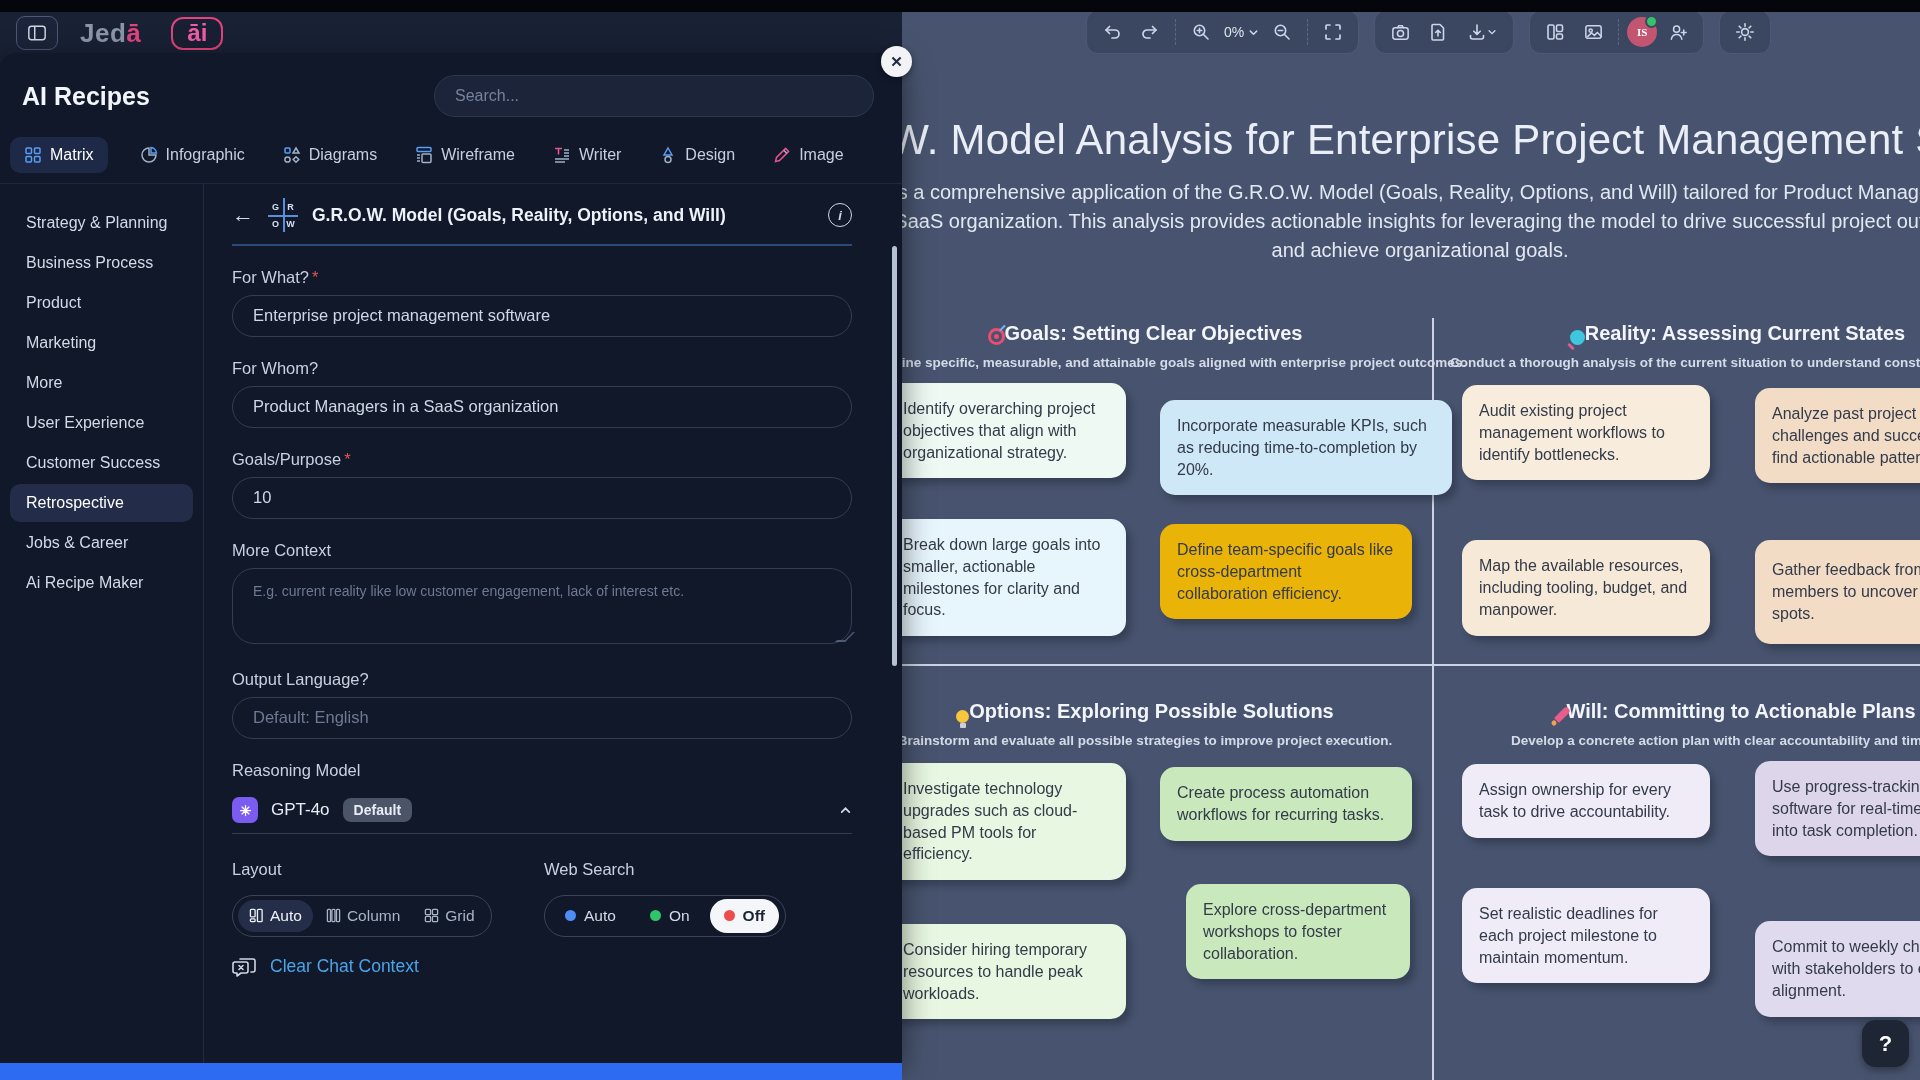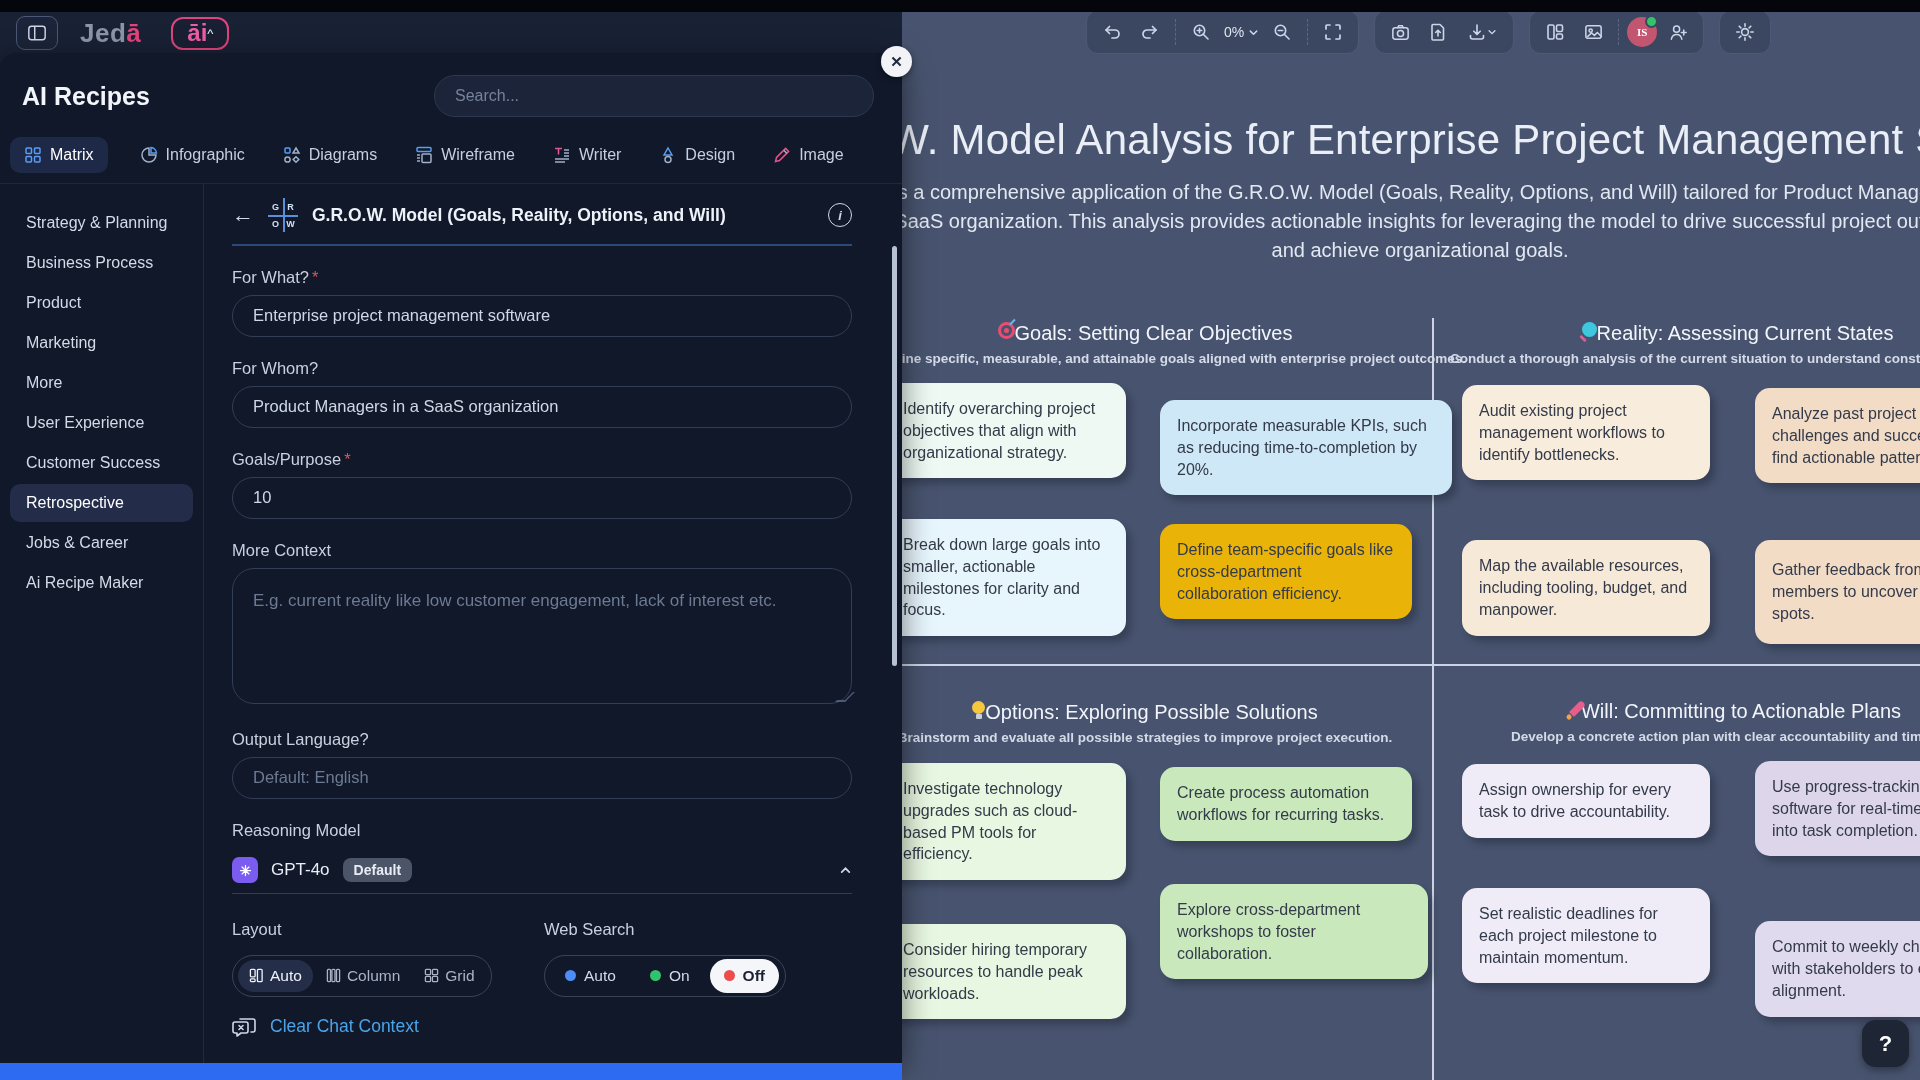--- a/index.html
+++ b/index.html
@@ -10,21 +10,21 @@
   #canvas { position:absolute; inset:0; background:#48546f; }
   .canvas-title { position:absolute; left:420px; top:116px; width:2000px; text-align:center;
     font-size:42px; color:#eaeef7; white-space:nowrap; font-weight:400; letter-spacing:.2px; }
   .canvas-desc { position:absolute; left:420px; top:178px; width:2000px; display:flex;
     flex-direction:column; align-items:center; gap:1px; }
   .canvas-desc div { white-space:nowrap; font-size:20px; line-height:28px; color:#e2e8f2; }
   .vline { position:absolute; left:1432px; top:318px; width:2px; height:762px; background:#ccd4e2; }
   .hline { position:absolute; left:900px; top:664px; width:1020px; height:2px; background:#ccd4e2; }
 
   .qhead { position:absolute; text-align:center; }
-  .qhead .qtitle { font-size:20px; font-weight:400; color:#f2f5fa; display:inline-flex; align-items:flex-start; gap:0; }
+  .qhead .qtitle { font-size:20px; font-weight:700; color:#f2f5fa; display:inline-flex; align-items:flex-end; gap:0; }
   .qhead .qsub { margin-top:6px; font-size:13.5px; font-weight:700; color:#d4dbe8; white-space:nowrap; }
   .qh0 { left:880px; top:322px; width:530px; }
   .qh1 { left:1450px; top:322px; width:575px; }
   .qh2 { left:880px; top:700px; width:530px; }
   .qh3 { left:1450px; top:700px; width:575px; }
 
   
   .ic-target { width:17px; height:17px; border:3px solid #ea4d72; border-radius:50%; position:relative; display:inline-block; }
   .ic-target::after { content:""; position:absolute; left:3px; top:3px; width:5px; height:5px; border-radius:50%; background:#ea4d72; }
   .ic-target::before { content:""; position:absolute; right:-4px; top:-4px; width:7px; height:2px; background:#6fb6f0; transform:rotate(-45deg); }
@@ -41,21 +41,21 @@
   .q0c1{left:1160px;top:400px;width:292px;min-height:90px;}
   .q0c2{left:886px;top:519px;width:240px;min-height:104px;}
   .q0c3{left:1160px;top:524px;width:252px;min-height:86px;}
   .q1c0{left:1462px;top:385px;width:248px;min-height:90px;}
   .q1c1{left:1755px;top:388px;width:252px;min-height:90px;}
   .q1c2{left:1462px;top:540px;width:248px;min-height:96px;}
   .q1c3{left:1755px;top:540px;width:252px;min-height:104px;}
   .q2c0{left:886px;top:763px;width:240px;min-height:112px;}
   .q2c1{left:1160px;top:767px;width:252px;min-height:70px;}
   .q2c2{left:886px;top:924px;width:240px;min-height:92px;}
-  .q2c3{left:1160px;top:884px;width:268px;min-height:82px;}
+  .q2c3{left:1186px;top:884px;width:224px;min-height:82px;}
   .q3c0{left:1462px;top:764px;width:248px;min-height:72px;}
   .q3c1{left:1755px;top:761px;width:252px;min-height:92px;}
   .q3c2{left:1462px;top:888px;width:248px;min-height:86px;}
   .q3c3{left:1755px;top:921px;width:252px;min-height:96px;}
 
   .help-btn { position:absolute; left:1862px; top:1020px; width:47px; height:47px; border-radius:14px;
     background:#1e2535; color:#fff; font-size:22px; font-weight:700; display:flex; align-items:center;
     justify-content:center; box-shadow:0 3px 8px rgba(0,0,0,.4); cursor:pointer; border:none; }
 
   
@@ -75,21 +75,21 @@
   #leftcol { position:absolute; left:0; top:0; width:902px; height:1080px; background:#192135; }
   .top-black { position:absolute; left:0; top:0; width:1920px; height:12px; background:#04060c; z-index:40; }
   .bluestrip { position:absolute; left:0; bottom:0; width:902px; height:17px; background:#2e6bf3; }
 
   .appbar { position:absolute; left:0; top:12px; width:902px; height:42px; display:flex; align-items:center; }
   .toggle-btn { margin-left:16px; width:42px; height:34px; background:#1c2439; border:1.5px solid #4c5878;
     border-radius:9px; display:flex; align-items:center; justify-content:center; color:#cdd7e8; cursor:pointer; }
   .logo { margin-left:22px; font-size:26px; font-weight:700; color:#8d95a9; letter-spacing:.5px; cursor:pointer; }
   .logo .pink { color:#e0447c; }
   .ai-btn { margin-left:30px; height:33px; padding:0 14px; background:#1a2033; border:2px solid #e0447c;
-    border-radius:12px; color:#ef5da8; font-size:24px; font-weight:700; display:flex; align-items:center; gap:0; cursor:pointer; }
+    border-radius:12px; color:#ef5da8; font-size:24px; font-weight:700; display:flex; align-items:center; gap:8px; cursor:pointer;flex-direction:column; }
   .ai-btn .caret { color:#e8edf6; font-size:13px; font-weight:400; }
 
   #panel { position:absolute; left:0; top:53px; width:902px; height:1010px; background:#101829;
     border-radius:16px 16px 0 0; box-shadow:0 8px 30px rgba(0,0,0,.5); overflow:hidden; }
   .panel-head { display:flex; align-items:center; justify-content:space-between; padding:22px 28px 0 22px; }
   .panel-title { font-size:25px; font-weight:700; color:#f2f5fa; }
   .search-pill { width:440px; height:42px; background:#1b2438; border:1px solid #2d3852; border-radius:21px;
     color:#cfd8e6; font-size:16px; padding:0 20px; outline:none; }
   .search-pill::placeholder { color:#76839c; }
 
@@ -117,22 +117,22 @@
   .info-btn { margin-left:auto; width:24px; height:24px; border-radius:50%; border:1.6px solid #cfd8e6;
     background:none; color:#cfd8e6; font-size:13px; font-style:italic; font-weight:700; cursor:pointer; flex-shrink:0; }
   .form-divider { margin-top:12px; height:1.5px; background:#2c4a78; }
 
   .fgroup { margin-top:22px; }
   .flabel { font-size:16.5px; color:#c9d1e0; margin-bottom:8px; }
   .req { color:#e25555; margin-left:3px; }
   .finput { width:100%; height:42px; background:transparent; border:1px solid #323d56; border-radius:21px;
     color:#cfd8e6; font-size:16.5px; padding:0 20px; outline:none; }
   .finput::placeholder, .ftextarea::placeholder { color:#6d7a93; }
-  .ftextarea { width:100%; height:136px; background:transparent; border:1px solid #323d56; border-radius:22px;
-    color:#cfd8e6; font-size:17px; padding:22px 20px; outline:none; resize:none; font-family:"Liberation Sans",sans-serif; }
+  .ftextarea { width:100%; height:76px; background:transparent; border:1px solid #323d56; border-radius:22px;
+    color:#cfd8e6; font-size:14px; padding:14px 20px; outline:none; resize:none; font-family:"Liberation Sans",sans-serif; }
   .resize-grip { position:absolute; right:52px; margin-top:-16px; width:10px; height:10px;
     border-right:2px solid #5d6a85; border-bottom:2px solid #5d6a85; transform:skew(-45deg) rotate(0deg); opacity:.8; }
 
   .model-row { display:flex; align-items:center; gap:13px; height:46px; border-bottom:1px solid #323d56; cursor:pointer; }
   .model-ic { width:26px; height:26px; border-radius:7px; background:#7a5df0; display:flex; align-items:center; justify-content:center; }
   .model-name { font-size:17px; color:#e8edf6; font-weight:500; }
   .model-badge { background:#4c5568; color:#e8edf5; font-size:14px; border-radius:8px; padding:4px 11px; font-weight:700; }
   .model-chevron { margin-left:auto; color:#cfd8e6; }
 
   .row2 { margin-top:26px; display:flex; }

